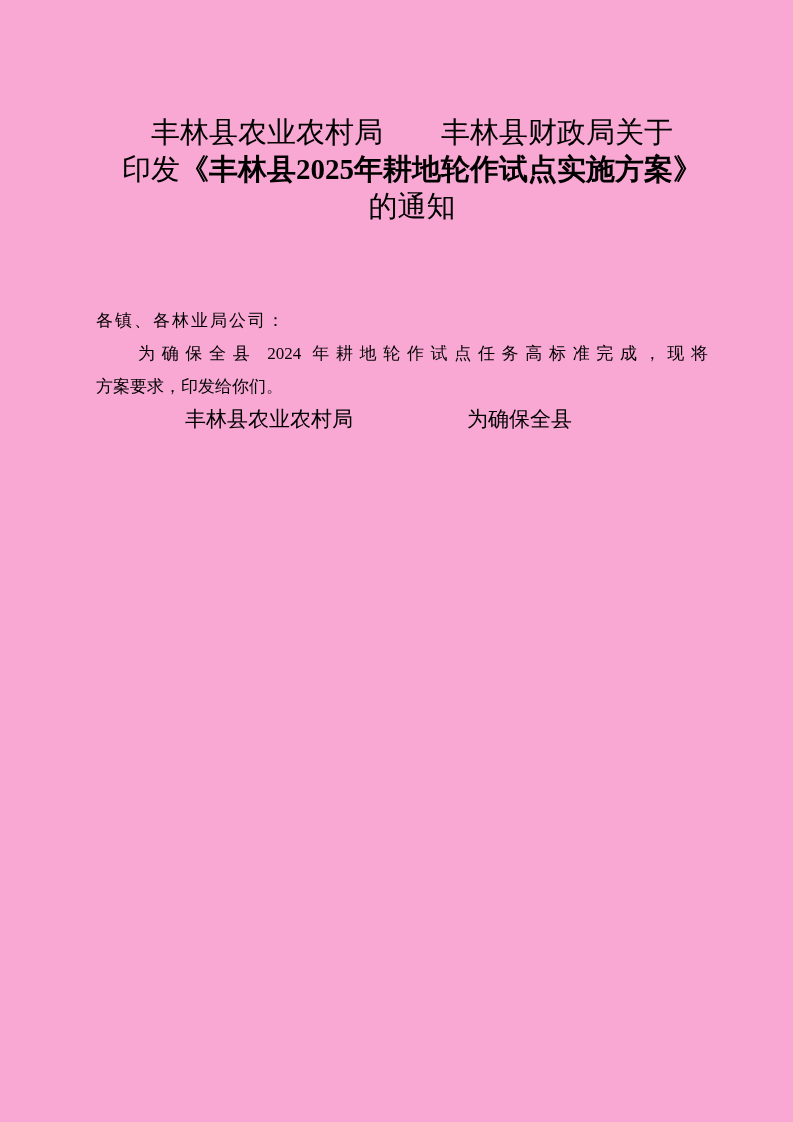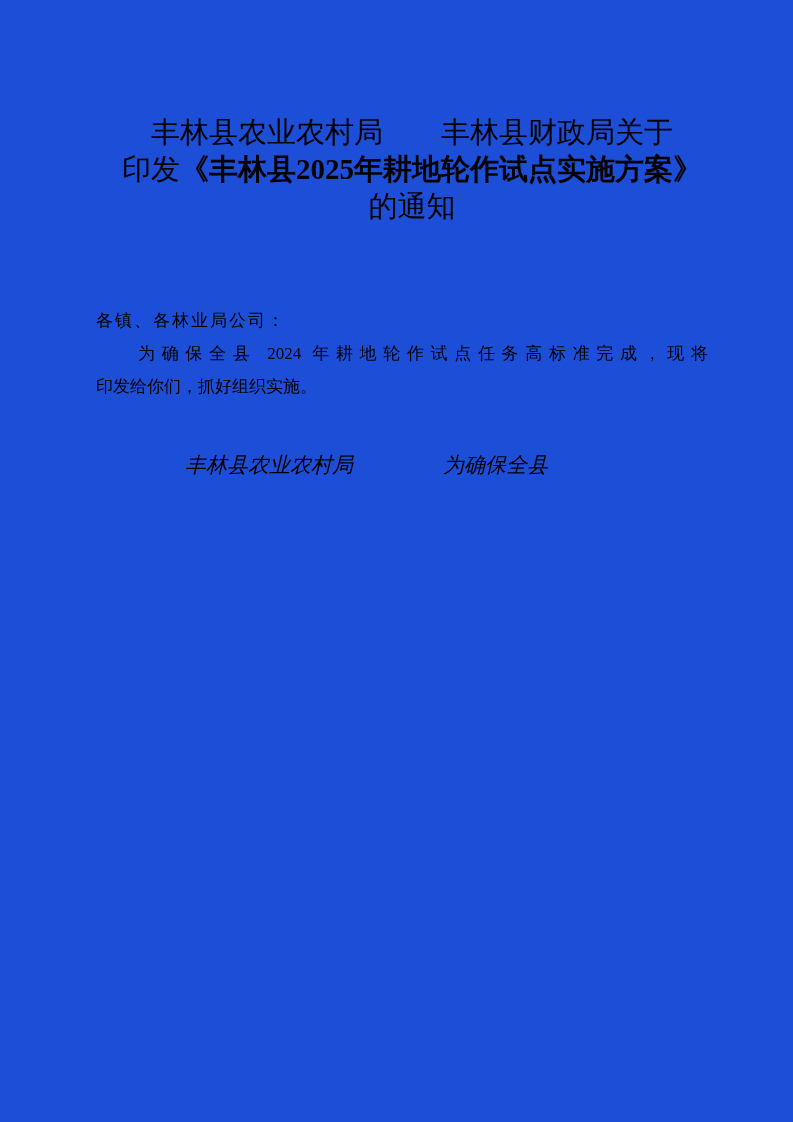--- a/index.html
+++ b/index.html
@@ -5,21 +5,21 @@
   html, body {
     margin: 0;
     padding: 0;
     background: #ffffff;
   }
   .page {
     position: relative;
     width: 793px;
     height: 1122px;
     margin: 0 auto;
-    background: #1d4ed8;
+    background: #f9a8d4;
     color: #000000;
     box-sizing: border-box;
     padding: 114px 85px 0 96px;
     overflow: hidden;
     font-family: "Liberation Serif", "DejaVu Serif", serif;
   }
   .title-block {
     text-align: center;
     font-size: 29px;
     line-height: 37px;
@@ -44,47 +44,45 @@
     margin: 0;
   }
   .para-line.indent {
     text-indent: 42px;
   }
   .para-line.justify {
     text-align: justify;
     text-align-last: justify;
   }
   .signature-row {
-    margin-top: 46px;
     font-size: 21px;
     line-height: 33px;
     display: flex;
     padding-left: 89px;
-    gap: 90px;
-    font-style: italic;
+    gap: 114px;
   }
   .signature-name {
     white-space: pre;
   }
 </style>
 </head>
 <body>
 
 <div class="page">
 
   <div class="title-block">
     <div class="title-line">丰林县农业农村局　　丰林县财政局关于</div>
     <div class="title-line"><span>印发</span><span class="title-book">《丰林县2025年耕地轮作试点实施方案》</span></div>
     <div class="title-line">的通知</div>
   </div>
 
   <div class="doc-body">
     <div class="salutation">各镇、各林业局公司：</div>
     <p class="para-line indent justify">为确保全县 2024 年耕地轮作试点任务高标准完成，现将</p>
-    <p class="para-line">印发给你们，抓好组织实施。</p>
+    <p class="para-line">方案要求，印发给你们。</p>
   </div>
 
   <div class="signature-row">
     <span class="signature-name">丰林县农业农村局</span>
     <span class="signature-name">为确保全县</span>
   </div>
 
 </div>
 
 </body></html>

